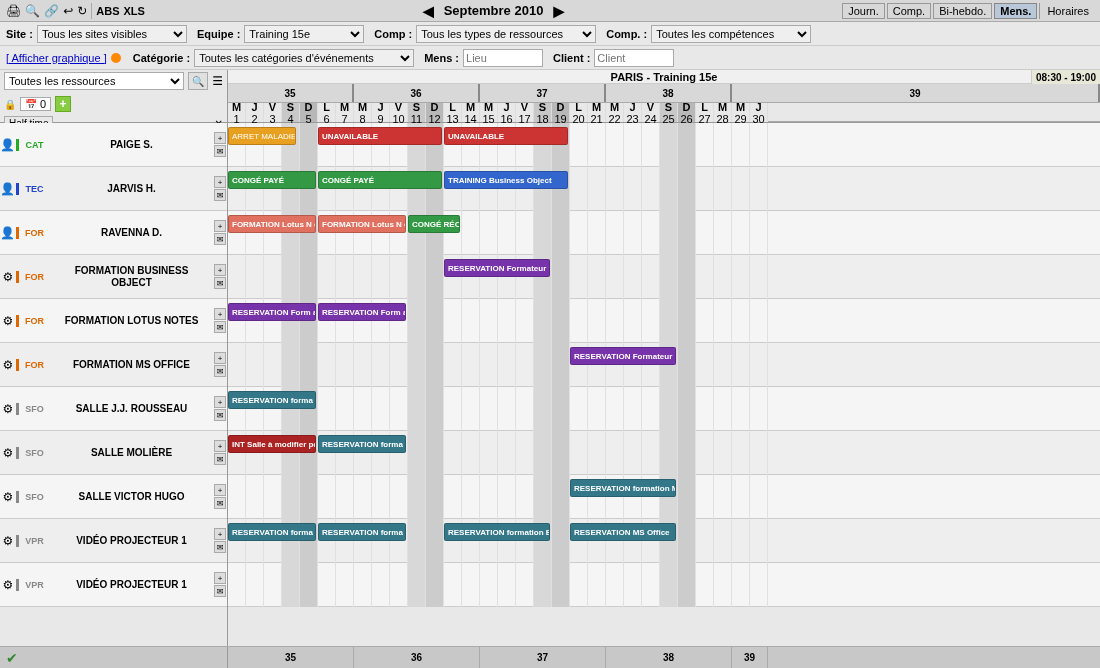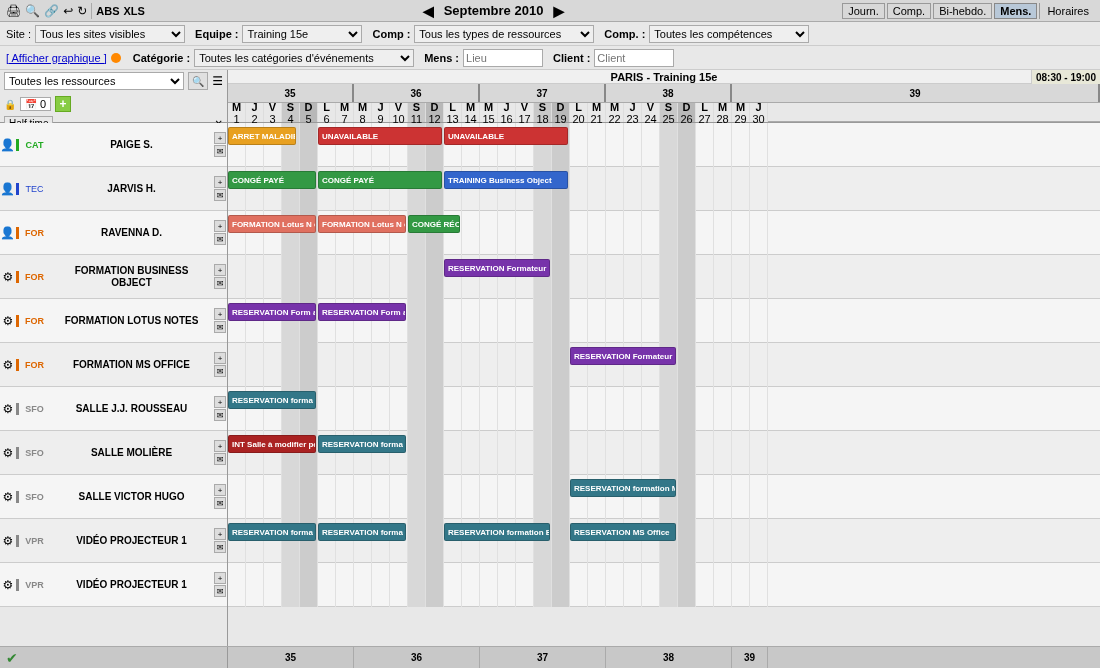--- a/index.html
+++ b/index.html
@@ -28,21 +28,21 @@
       <span style="cursor:pointer; padding:1px 5px; border:1px solid #999; font-size:11px;">Journ.</span>
       <span style="cursor:pointer; padding:1px 5px; border:1px solid #999; font-size:11px;">Comp.</span>
       <span style="cursor:pointer; padding:1px 5px; border:1px solid #999; font-size:11px;">Bi-hebdo.</span>
       <span style="cursor:pointer; padding:1px 5px; border:1px solid #888; font-size:11px; font-weight:bold; background:#b8c8d8;">Mens.</span>
       <span style="width:1px;height:16px;background:#999;"></span>
       <span style="cursor:pointer; padding:1px 5px; font-size:11px;">Horaires</span>
     </div>
   </div>
 
   <div style="display:flex; align-items:center; background:#e8e8e8; border-bottom:1px solid #ccc; padding:2px 6px; gap:4px; height:24px;">
-    <span style="font-size:11px; font-weight:normal;">Site :</span>
+    <span style="font-size:11px; font-weight:bold;">Site :</span>
     <select style="height:18px; font-size:11px; border:1px solid #aaa; width:150px;">
       <option>Tous les sites visibles</option>
     </select>
     <span style="font-size:11px; font-weight:bold; margin-left:6px;">Equipe :</span>
     <select style="height:18px; font-size:11px; border:1px solid #aaa; width:120px;">
       <option>Training 15e</option>
     </select>
     <span style="font-size:11px; font-weight:bold; margin-left:6px;">Comp :</span>
     <select style="height:18px; font-size:11px; border:1px solid #aaa; width:180px;">
       <option>Tous les types de ressources</option>
@@ -242,21 +242,21 @@
             <div style="width: 16px; display: flex; align-items: center; justify-content: center; font-size: 12px;">👤</div>
             <div style="width: 34px; min-width: 34px; display: flex; align-items: center; justify-content: center; font-size: 9px; font-weight: bold; padding: 1px 2px; border-left: 3px solid rgb(34, 170, 34); color: rgb(34, 170, 34); text-align: center;">CAT</div>
             <div style="flex: 1 1 0%; font-weight: bold; font-size: 10px; padding: 0px 4px; text-align: center; line-height: 1.2;">PAIGE S.</div>
             <div style="display: flex; flex-direction: column; gap: 1px; width: 14px; padding: 2px 1px;">
               <div style="width: 12px; height: 12px; background: rgb(221, 221, 221); border: 1px solid rgb(170, 170, 170); cursor: pointer; display: flex; align-items: center; justify-content: center; font-size: 8px;">+</div>
               <div style="width: 12px; height: 12px; background: rgb(221, 221, 221); border: 1px solid rgb(170, 170, 170); cursor: pointer; display: flex; align-items: center; justify-content: center; font-size: 8px;">✉</div>
             </div>
           </div>
           <div style="height: 44px; border-bottom: 1px solid rgb(204, 204, 204); display: flex; align-items: center; background: rgb(238, 238, 238); position: relative;">
             <div style="width: 16px; display: flex; align-items: center; justify-content: center; font-size: 12px;">👤</div>
-            <div style="width: 34px; min-width: 34px; display: flex; align-items: center; justify-content: center; font-size: 9px; font-weight: normal; padding: 1px 2px; border-left: 3px solid rgb(34, 68, 204); color: rgb(34, 68, 204); text-align: center;">TEC</div>
+            <div style="width: 34px; min-width: 34px; display: flex; align-items: center; justify-content: center; font-size: 9px; font-weight: bold; padding: 1px 2px; border-left: 3px solid rgb(34, 68, 204); color: rgb(34, 68, 204); text-align: center;">TEC</div>
             <div style="flex: 1 1 0%; font-weight: bold; font-size: 10px; padding: 0px 4px; text-align: center; line-height: 1.2;">JARVIS H.</div>
             <div style="display: flex; flex-direction: column; gap: 1px; width: 14px; padding: 2px 1px;">
               <div style="width: 12px; height: 12px; background: rgb(221, 221, 221); border: 1px solid rgb(170, 170, 170); cursor: pointer; display: flex; align-items: center; justify-content: center; font-size: 8px;">+</div>
               <div style="width: 12px; height: 12px; background: rgb(221, 221, 221); border: 1px solid rgb(170, 170, 170); cursor: pointer; display: flex; align-items: center; justify-content: center; font-size: 8px;">✉</div>
             </div>
           </div>
           <div style="height: 44px; border-bottom: 1px solid rgb(204, 204, 204); display: flex; align-items: center; background: rgb(245, 245, 245); position: relative;">
             <div style="width: 16px; display: flex; align-items: center; justify-content: center; font-size: 12px;">👤</div>
             <div style="width: 34px; min-width: 34px; display: flex; align-items: center; justify-content: center; font-size: 9px; font-weight: bold; padding: 1px 2px; border-left: 3px solid rgb(221, 102, 0); color: rgb(221, 102, 0); text-align: center;">FOR</div>
             <div style="flex: 1 1 0%; font-weight: bold; font-size: 10px; padding: 0px 4px; text-align: center; line-height: 1.2;">RAVENNA D.</div>
@@ -364,21 +364,21 @@
             <div style="width: 18px; min-width: 18px; height: 44px; border-right: 1px solid rgb(224, 224, 224); background: transparent;"></div>
             <div style="width: 18px; min-width: 18px; height: 44px; border-right: 1px solid rgb(224, 224, 224); background: transparent;"></div>
             <div style="width: 18px; min-width: 18px; height: 44px; border-right: 1px solid rgb(224, 224, 224); background: transparent;"></div>
             <div style="width: 18px; min-width: 18px; height: 44px; border-right: 1px solid rgb(224, 224, 224); background: transparent;"></div>
             <div style="width: 18px; min-width: 18px; height: 44px; border-right: 1px solid rgb(224, 224, 224); background: rgb(216, 216, 216);"></div>
             <div style="width: 18px; min-width: 18px; height: 44px; border-right: 1px solid rgb(224, 224, 224); background: rgb(204, 204, 204);"></div>
             <div style="width: 18px; min-width: 18px; height: 44px; border-right: 1px solid rgb(224, 224, 224); background: transparent;"></div>
             <div style="width: 18px; min-width: 18px; height: 44px; border-right: 1px solid rgb(224, 224, 224); background: transparent;"></div>
             <div style="width: 18px; min-width: 18px; height: 44px; border-right: 1px solid rgb(224, 224, 224); background: transparent;"></div>
             <div style="width: 18px; min-width: 18px; height: 44px; border-right: 1px solid rgb(224, 224, 224); background: transparent;"></div>
-            <div style="position: absolute; height: 18px; top: 4px; left: 0px; width: 68px; background: rgb(232, 160, 32); border-radius: 2px; display: flex; align-items: center; padding: 0px 3px; font-size: 8px; color: white; font-weight: bold; overflow: hidden; white-space: nowrap; cursor: pointer; z-index: 10; border: 1px solid rgba(0, 0, 0, 0.2);">ARRET MALADIE</div>
+            <div style="position: absolute; height: 18px; top: 4px; left: 0px; width: 68px; background: rgb(232, 160, 32); border-radius: 2px; display: flex; align-items: center; padding: 0px 3px; font-size: 8px; color: white; font-weight: normal; overflow: hidden; white-space: nowrap; cursor: pointer; z-index: 10; border: 1px solid rgba(0, 0, 0, 0.2);">ARRET MALADIE</div>
             <div style="position: absolute; height: 18px; top: 4px; left: 90px; width: 124px; background: rgb(204, 51, 51); border-radius: 2px; display: flex; align-items: center; padding: 0px 3px; font-size: 8px; color: white; font-weight: bold; overflow: hidden; white-space: nowrap; cursor: pointer; z-index: 10; border: 1px solid rgba(0, 0, 0, 0.2);">UNAVAILABLE</div>
             <div style="position: absolute; height: 18px; top: 4px; left: 216px; width: 124px; background: rgb(204, 51, 51); border-radius: 2px; display: flex; align-items: center; padding: 0px 3px; font-size: 8px; color: white; font-weight: bold; overflow: hidden; white-space: nowrap; cursor: pointer; z-index: 10; border: 1px solid rgba(0, 0, 0, 0.2);">UNAVAILABLE</div>
           </div>
           <div style="height: 44px; border-bottom: 1px solid rgb(204, 204, 204); display: flex; position: relative; background: rgb(238, 238, 238);">
             <div style="width: 18px; min-width: 18px; height: 44px; border-right: 1px solid rgb(224, 224, 224); background: transparent;"></div>
             <div style="width: 18px; min-width: 18px; height: 44px; border-right: 1px solid rgb(224, 224, 224); background: transparent;"></div>
             <div style="width: 18px; min-width: 18px; height: 44px; border-right: 1px solid rgb(224, 224, 224); background: transparent;"></div>
             <div style="width: 18px; min-width: 18px; height: 44px; border-right: 1px solid rgb(224, 224, 224); background: rgb(216, 216, 216);"></div>
             <div style="width: 18px; min-width: 18px; height: 44px; border-right: 1px solid rgb(224, 224, 224); background: rgb(204, 204, 204);"></div>
             <div style="width: 18px; min-width: 18px; height: 44px; border-right: 1px solid rgb(224, 224, 224); background: transparent;"></div>

